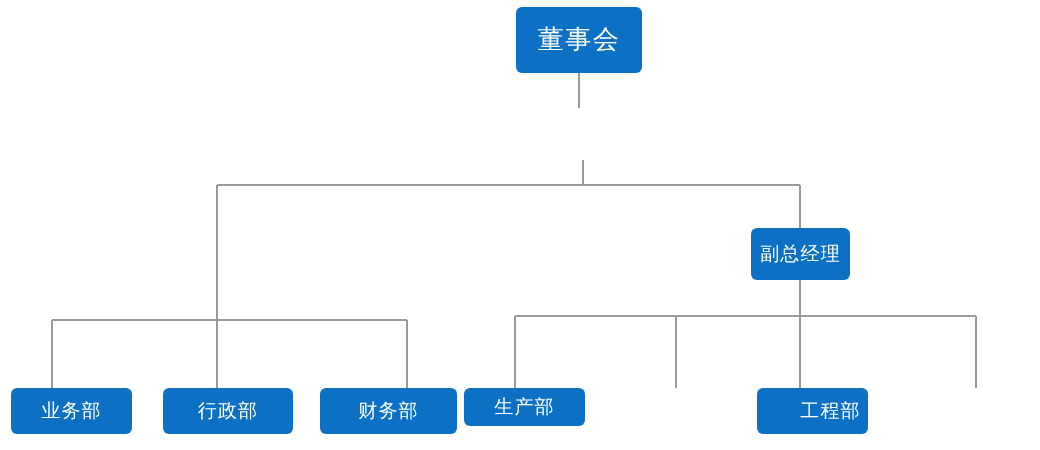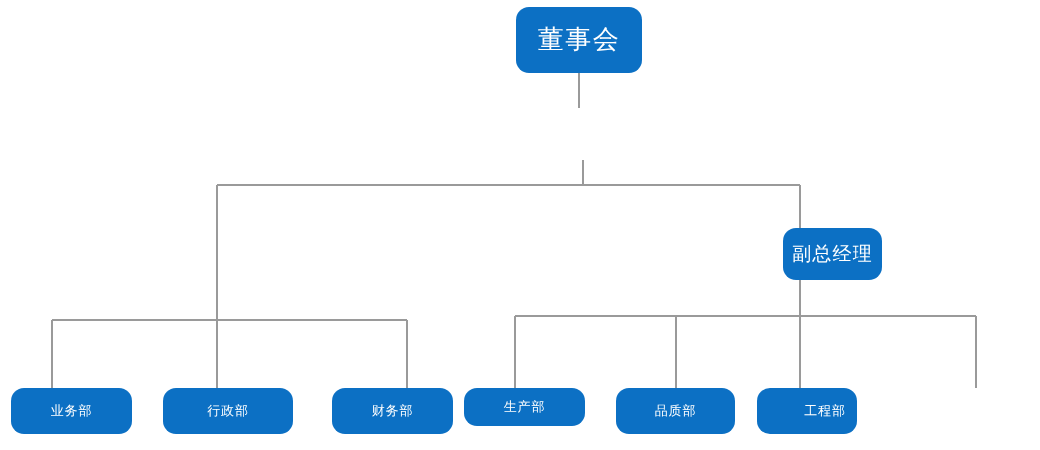--- a/index.html
+++ b/index.html
@@ -26,34 +26,34 @@
     pointer-events: none;
   }
   .node {
     position: absolute;
     box-sizing: border-box;
     display: flex;
     align-items: center;
     justify-content: center;
     background: #0c70c4;
     color: #ffffff;
-    border-radius: 13px;
+    border-radius: 6px;
     text-align: center;
     line-height: 1.1;
     letter-spacing: 0.06em;
     white-space: nowrap;
     user-select: none;
   }
   .node-label {
     display: block;
   }
   .lvl-board  { font-size: 26px; }
   .lvl-gm     { font-size: 19px; }
-  .lvl-dgm    { font-size: 19px; margin-left: 32px; }
-  .lvl-dept   { font-size: 13px; align-items: center; }
+  .lvl-dgm    { font-size: 19px; }
+  .lvl-dept   { font-size: 19px; align-items: center; }
 </style>
 </head>
 <body>
 
 <div id="chart-root">
 
   <svg id="connectors" viewBox="0 0 1040 450" width="1040" height="450" xmlns="http://www.w3.org/2000/svg">
     <g fill="none" stroke="#9a9a9a" stroke-width="1.6" shape-rendering="crispEdges">
 
       <path d="M 579 73 L 579 108"></path>
@@ -93,30 +93,27 @@
   </div>
 
   <div class="node lvl-dept" style="left:11px; top:388px; width:121px; height:46px;">
     <span class="node-label">业务部</span>
   </div>
 
   <div class="node lvl-dept" style="left:163px; top:388px; width:130px; height:46px;">
     <span class="node-label">行政部</span>
   </div>
 
-  <div class="node lvl-dept" style="left:320px; top:388px; width:121px; height:46px;margin-left:12px;">
+  <div class="node lvl-dept" style="left:320px; top:388px; width:137px; height:46px;">
     <span class="node-label">财务部</span>
   </div>
 
   <div class="node lvl-dept" style="left:464px; top:388px; width:121px; height:38px;">
     <span class="node-label">生产部</span>
   </div>
 
-  <div class="node lvl-dept" style="left:616px; top:388px; width:119px; height:46px;">
-    <span class="node-label">品质部</span>
-  </div>
 
-  <div class="node lvl-dept" style="left:757px; top:388px; width:100px; height:46px;padding-left:36px;">
+  <div class="node lvl-dept" style="left:757px; top:388px; width:111px; height:46px;padding-left:36px;">
     <span class="node-label">工程部</span>
   </div>
 
 
 </div>
 
 </body></html>

